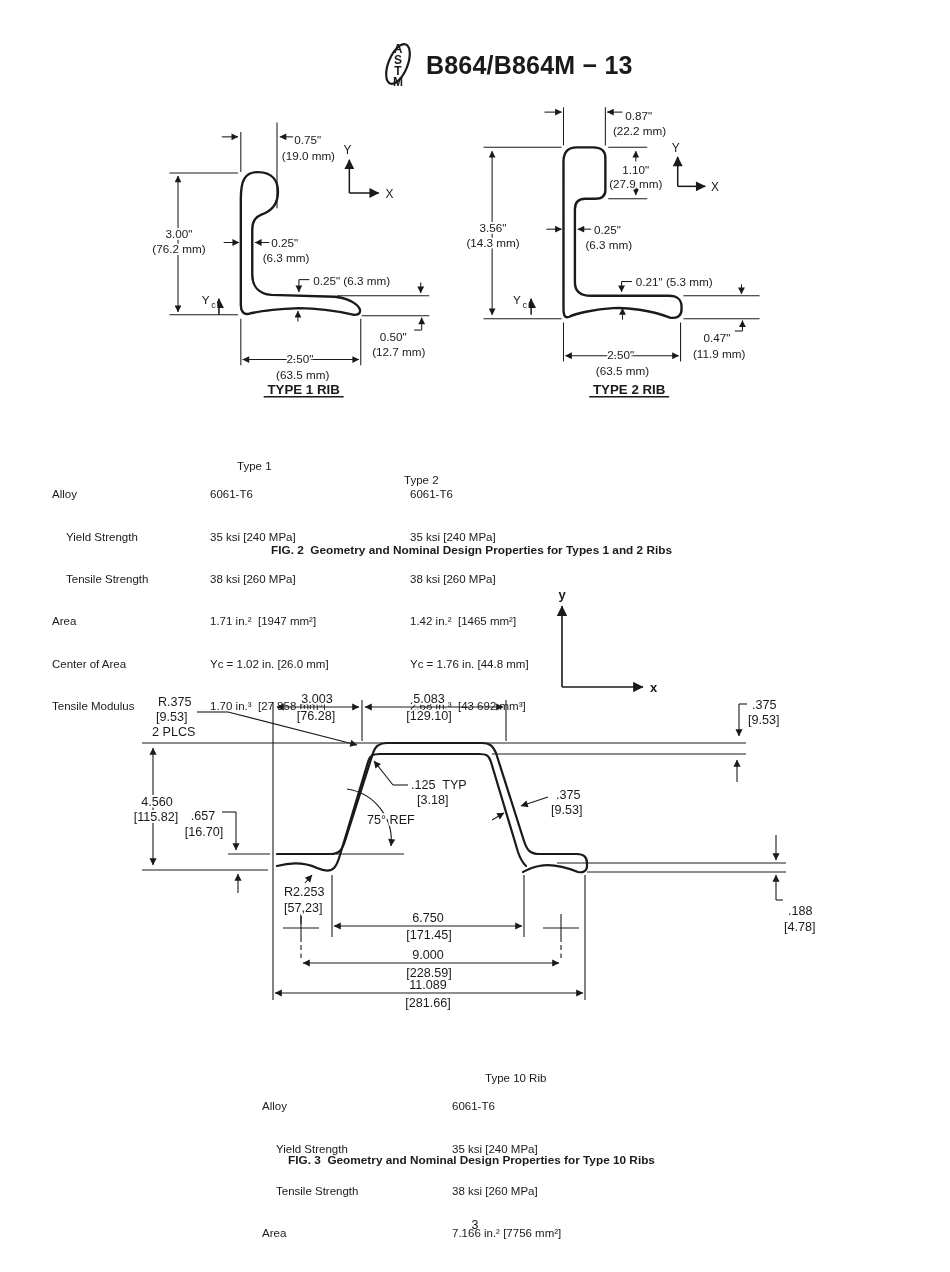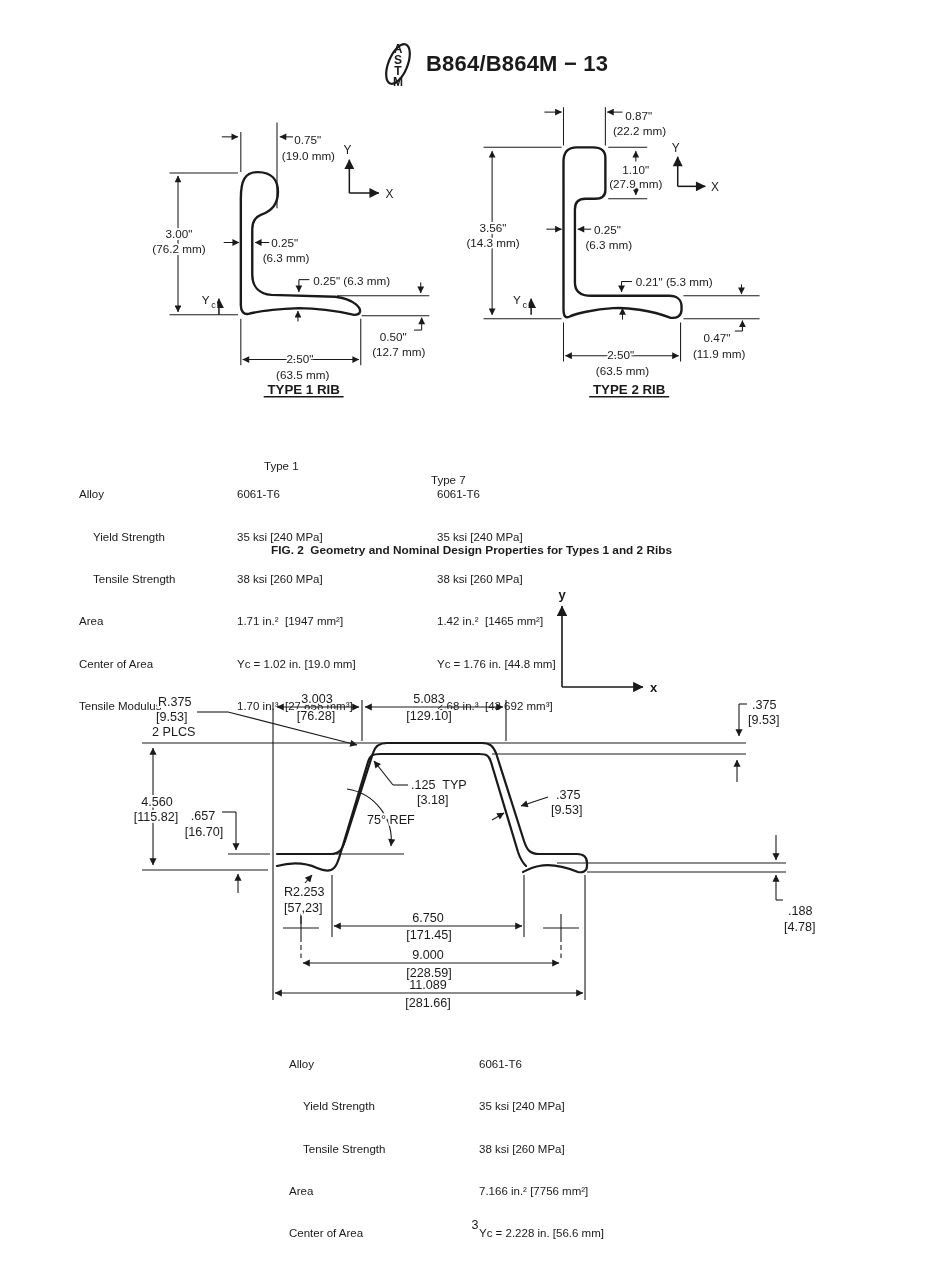--- a/index.html
+++ b/index.html
@@ -10,23 +10,23 @@
            paint-order:stroke;stroke:#ffffff;stroke-width:4px;stroke-linejoin:round;}
   svg text.small{font-size:9.5px;}
   svg text.fig3t{font-size:12.6px;}
   svg text.ttl{font-size:14px;font-weight:bold;}
   svg text.axis{font-size:12.5px;}
   svg text.axisb{font-size:13px;font-weight:bold;}
   .profile{fill:none;stroke:#1a1a1a;stroke-width:2.5;stroke-linejoin:round;stroke-linecap:round;}
   .thin{fill:none;stroke:#1a1a1a;stroke-width:1.1;}
   .dash{fill:none;stroke:#1a1a1a;stroke-width:1.1;stroke-dasharray:5 3.5;}
   .u15{stroke-width:1.6;}
-  .hdr-title{position:absolute;left:426px;top:51px;font-size:22px;font-weight:bold;letter-spacing:0.2px;}
+  .hdr-title{position:absolute;left:426px;top:51px;font-size:25px;font-weight:bold;letter-spacing:0.2px;}
   .caption{position:absolute;left:0;width:943px;text-align:center;font-size:11.8px;font-weight:bold;white-space:pre;}
-  .ftable{position:absolute;font-size:11.5px;line-height:14.1px;white-space:pre;margin-left:27px;}
+  .ftable{position:absolute;font-size:11.5px;line-height:14.1px;white-space:pre;}
   .ftable .row{position:relative;height:14.1px;}
   .ftable .lab{position:absolute;left:0;}
   .ftable .lab.ind{left:14px;}
   #table2 .v1{position:absolute;left:158px;}
   #table2 .v2{position:absolute;left:358px;}
   #table2 .h1{position:absolute;left:185px;}
   #table2 .h2{position:absolute;left:352px;}
   #table10 .v{position:absolute;left:190px;}
   #table10 .h{position:absolute;left:223px;}
   .pagenum{position:absolute;left:0;top:1218px;width:950px;text-align:center;font-size:12.5px;}
@@ -142,27 +142,27 @@
     <text x="737" y="347">0.47"</text>
     <text x="726" y="363">(11.9 mm)</text>
     <text x="650" y="364" text-anchor="middle">2.50"</text>
     <text x="652" y="381" text-anchor="middle">(63.5 mm)</text>
     <text class="ttl" x="659" y="401" text-anchor="middle">TYPE 2 RIB</text>
   </svg>
 
   <div class="ftable" id="table2" style="left:52px;top:417px;width:600px;">
     <div class="row">
       <span class="h1">Type 1</span>
-      <span class="h2">Type 7</span>
+      <span class="h2">Type 2</span>
     </div>
     <div class="row"><span class="lab">Alloy</span><span class="v1">6061-T6</span><span class="v2">6061-T6</span></div>
     <div class="row"><span class="lab ind">Yield Strength</span><span class="v1">35 ksi [240 MPa]</span><span class="v2">35 ksi [240 MPa]</span></div>
     <div class="row"><span class="lab ind">Tensile Strength</span><span class="v1">38 ksi [260 MPa]</span><span class="v2">38 ksi [260 MPa]</span></div>
     <div class="row"><span class="lab">Area</span><span class="v1">1.71 in.²  [1947 mm²]</span><span class="v2">1.42 in.²  [1465 mm²]</span></div>
-    <div class="row"><span class="lab">Center of Area</span><span class="v1">Yc = 1.02 in. [19.0 mm]</span><span class="v2">Yc = 1.76 in. [44.8 mm]</span></div>
+    <div class="row"><span class="lab">Center of Area</span><span class="v1">Yc = 1.02 in. [26.0 mm]</span><span class="v2">Yc = 1.76 in. [44.8 mm]</span></div>
     <div class="row"><span class="lab">Tensile Modulus</span><span class="v1">1.70 in.³  [27 858 mm³]</span><span class="v2">2.68 in.³  [43 692 mm³]</span></div>
   </div>
 
   <div class="caption" style="top:543px;">FIG. 2  Geometry and Nominal Design Properties for Types 1 and 2 Ribs</div>
 
   <svg style="left:130px;top:575px;" width="700" height="450" viewBox="130 575 700 450">
     <defs>
       <marker id="ah2" viewBox="0 0 10 10" refX="9.5" refY="5" markerWidth="8" markerHeight="6.5" orient="auto-start-reverse">
         <path d="M0,0 L10,5 L0,10 z" fill="#1a1a1a"></path>
       </marker>
@@ -253,24 +253,28 @@
     <text class="fig3t" x="429" y="939" text-anchor="middle">[171.45]</text>
     <text class="fig3t" x="428" y="959" text-anchor="middle">9.000</text>
     <text class="fig3t" x="429" y="977" text-anchor="middle">[228.59]</text>
     <text class="fig3t" x="428" y="989" text-anchor="middle">11.089</text>
     <text class="fig3t" x="428" y="1007" text-anchor="middle">[281.66]</text>
     <text class="fig3t" x="788" y="915">.188</text>
     <text class="fig3t" x="784" y="931">[4.78]</text>
   </svg>
 
   <div class="ftable" id="table10" style="left:262px;top:1029px;width:450px;">
+    <div class="row">
+      <span class="h">Type 10 Rib</span>
+    </div>
     <div class="row"><span class="lab">Alloy</span><span class="v">6061-T6</span></div>
     <div class="row"><span class="lab ind">Yield Strength</span><span class="v">35 ksi [240 MPa]</span></div>
     <div class="row"><span class="lab ind">Tensile Strength</span><span class="v">38 ksi [260 MPa]</span></div>
     <div class="row"><span class="lab">Area</span><span class="v">7.166 in.² [7756 mm²]</span></div>
     <div class="row"><span class="lab">Center of Area</span><span class="v">Yc = 2.228 in. [56.6 mm]</span></div>
     
     
   </div>
 
+  <div class="caption" style="top:1153px;">FIG. 3  Geometry and Nominal Design Properties for Type 10 Ribs</div>
 
   <div class="pagenum">3</div>
 </div>
 
 </body></html>

